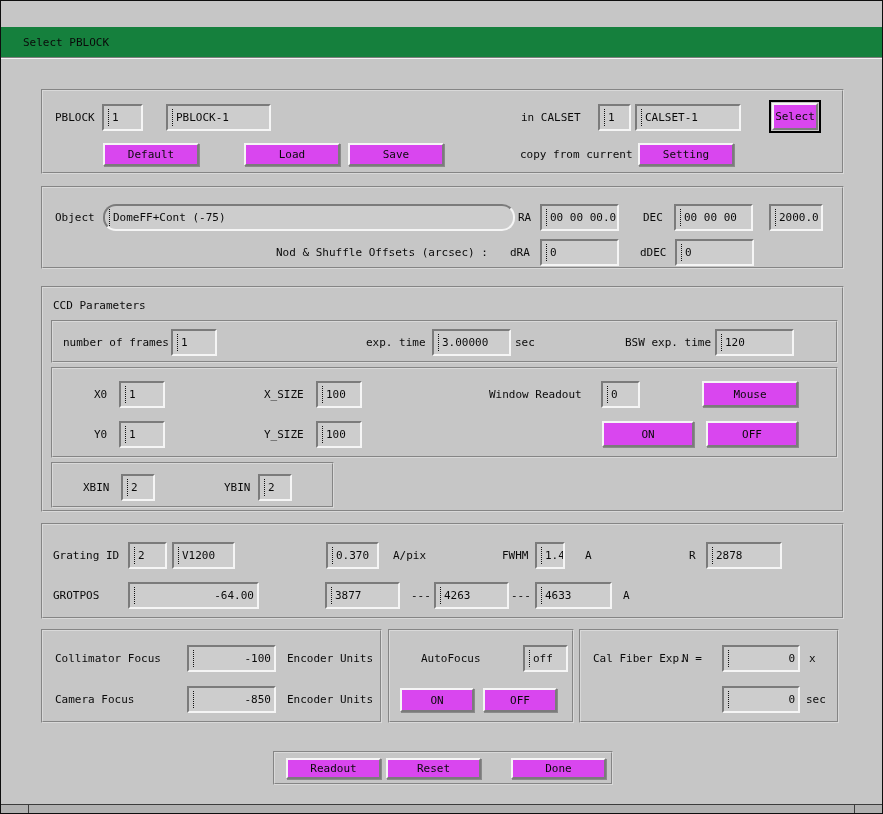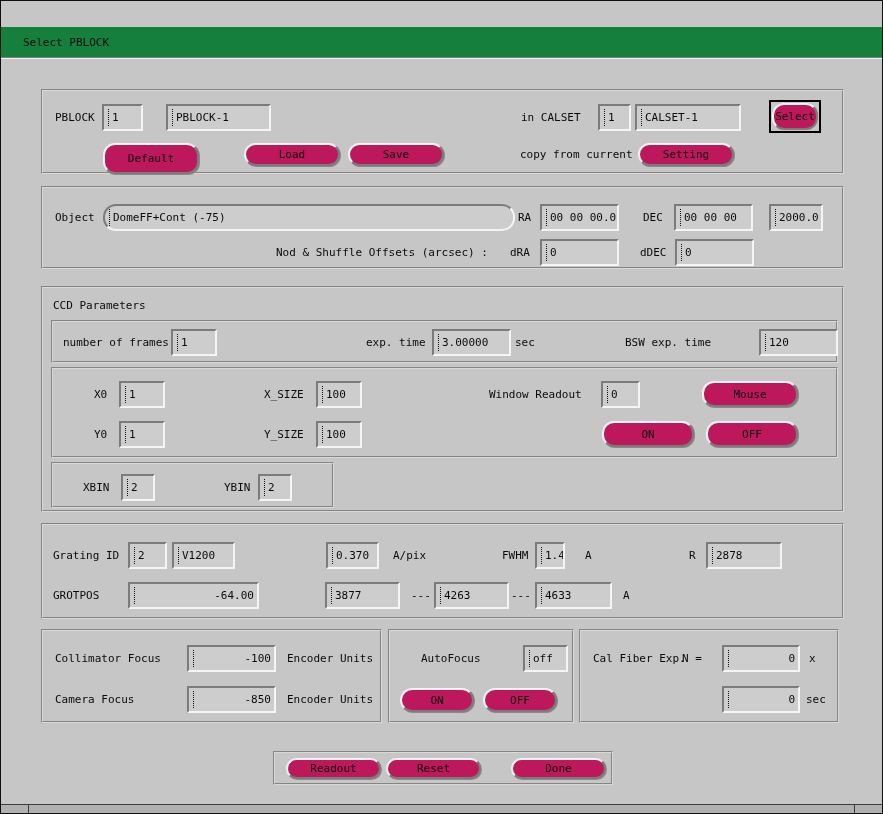--- a/index.html
+++ b/index.html
@@ -27,25 +27,25 @@
   
   .frame { position:absolute; box-sizing:border-box; border:2px groove #d9d9d9; }
   .lbl { position:absolute; white-space:nowrap; }
   .field { position:absolute; box-sizing:border-box; height:27px; background:#cdcdcd;
     border-top:2px solid #7b7b7b; border-left:2px solid #7b7b7b;
     border-bottom:2px solid #f5f5f5; border-right:2px solid #f5f5f5;
     display:flex; align-items:center; padding:0 3px; white-space:pre; overflow:hidden; }
   .field::before { content:""; flex:none; width:0; height:17px;
     border-left:1px dotted #111; margin:0 3px 0 1px; }
   .field.right { justify-content:space-between; }
-  .btn { position:absolute; box-sizing:border-box; height:26px; background:#be185d;
+  .btn { position:absolute; box-sizing:border-box; height:26px; background:#d946ef;
     border-top:2px solid #f5f5f5; border-left:2px solid #f5f5f5;
     border-bottom:2px solid #7b7b7b; border-right:2px solid #7b7b7b;
     display:flex; align-items:center; justify-content:center; white-space:nowrap;
-    box-shadow:1px 1px 0 #8a8a8a; cursor:default;border-radius:12px; }
+    box-shadow:1px 1px 0 #8a8a8a; cursor:default; }
   .ring { position:absolute; border:2px solid #000; padding:1px; background:#c6c6c6; }
   .ring .btn { position:static; box-shadow:none; }
   
   .resizebar { position:absolute; left:0; right:0; bottom:0; height:8px;
     background:#b1b1b1; border-top:1px solid #3c3c3c; }
   .rb-left  { position:absolute; left:0; top:0; bottom:0; width:27px; border-right:1px solid #3c3c3c; }
   .rb-right { position:absolute; right:0; top:0; bottom:0; width:27px; border-left:1px solid #3c3c3c; }
 </style>
 </head>
 <body>
@@ -61,21 +61,21 @@
   <div class="frame" style="left:40px;top:88px;width:803px;height:85px;">
     <span class="lbl" style="left:12px;top:20px;">PBLOCK</span>
     <div class="field" style="left:59px;top:13px;width:41px;">1</div>
     <div class="field" style="left:123px;top:13px;width:105px;">PBLOCK-1</div>
     <span class="lbl" style="left:478px;top:20px;">in CALSET</span>
     <div class="field" style="left:555px;top:13px;width:33px;">1</div>
     <div class="field" style="left:592px;top:13px;width:106px;">CALSET-1</div>
     <div class="ring" style="left:726px;top:9px;">
       <div class="btn" style="width:46px;height:27px;">Select</div>
     </div>
-    <div class="btn" style="left:60px;top:52px;width:96px;height:31px;">Default</div>
+    <div class="btn" style="left:60px;top:52px;width:96px;height:23px;">Default</div>
     <div class="btn" style="left:201px;top:52px;width:96px;height:23px;">Load</div>
     <div class="btn" style="left:305px;top:52px;width:96px;height:23px;">Save</div>
     <span class="lbl" style="left:477px;top:57px;">copy from current</span>
     <div class="btn" style="left:595px;top:52px;width:96px;height:23px;">Setting</div>
   </div>
 
   <div class="frame" style="left:40px;top:185px;width:803px;height:83px;">
     <span class="lbl" style="left:12px;top:23px;">Object</span>
     <div class="field" style="left:60px;top:16px;width:412px;border-radius:13px;">DomeFF+Cont (-75)</div>
     <span class="lbl" style="left:475px;top:23px;">RA</span>
@@ -93,21 +93,21 @@
   <div class="frame" style="left:40px;top:285px;width:803px;height:226px;">
     <span class="lbl" style="left:10px;top:11px;">CCD Parameters</span>
 
     <div class="frame" style="left:8px;top:32px;width:787px;height:43px;">
       <span class="lbl" style="left:10px;top:14px;">number of frames</span>
       <div class="field" style="left:118px;top:7px;width:46px;">1</div>
       <span class="lbl" style="left:313px;top:14px;">exp. time</span>
       <div class="field" style="left:379px;top:7px;width:79px;">3.00000</div>
       <span class="lbl" style="left:462px;top:14px;">sec</span>
       <span class="lbl" style="left:572px;top:14px;">BSW exp. time</span>
-      <div class="field" style="left:662px;top:7px;width:79px;margin-left:44px;">120</div>
+      <div class="field" style="left:662px;top:7px;width:79px;">120</div>
     </div>
 
     <div class="frame" style="left:8px;top:79px;width:787px;height:91px;">
       <span class="lbl" style="left:41px;top:19px;">X0</span>
       <div class="field" style="left:66px;top:12px;width:46px;">1</div>
       <span class="lbl" style="left:211px;top:19px;">X_SIZE</span>
       <div class="field" style="left:263px;top:12px;width:46px;">100</div>
       <span class="lbl" style="left:436px;top:19px;">Window Readout</span>
       <div class="field" style="left:548px;top:12px;width:39px;">0</div>
       <div class="btn" style="left:649px;top:12px;width:96px;">Mouse</div>

